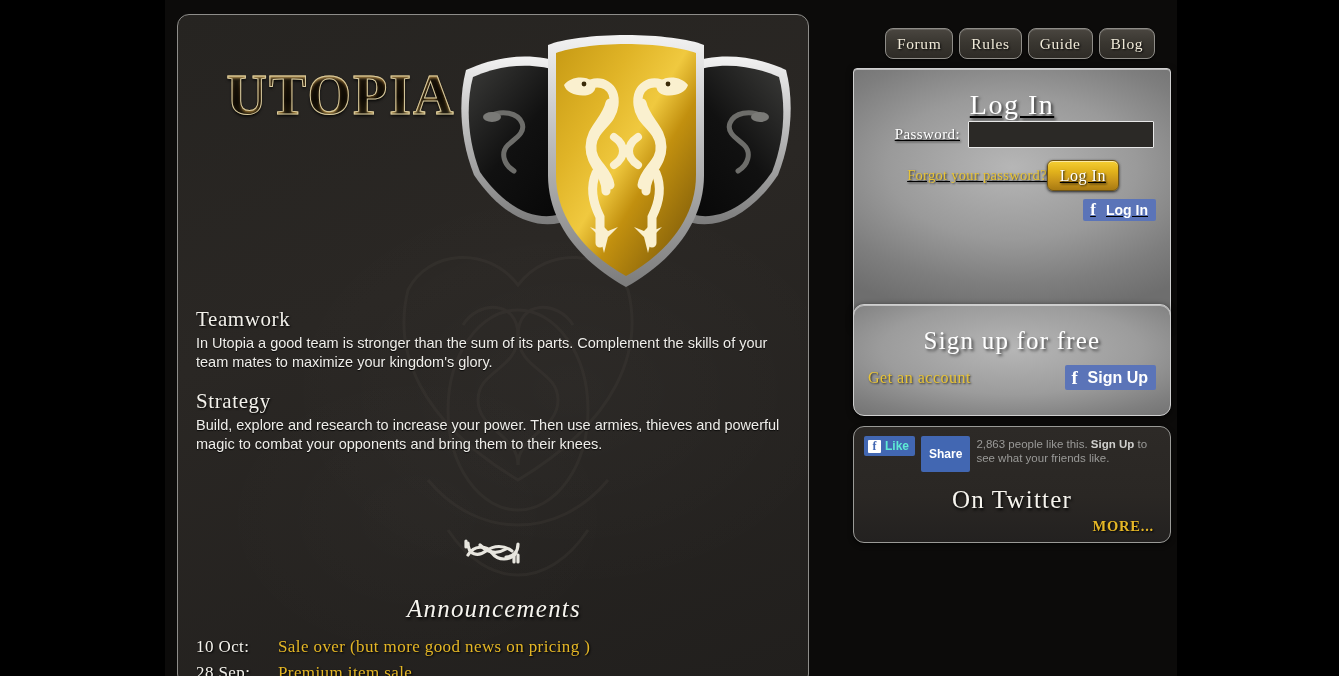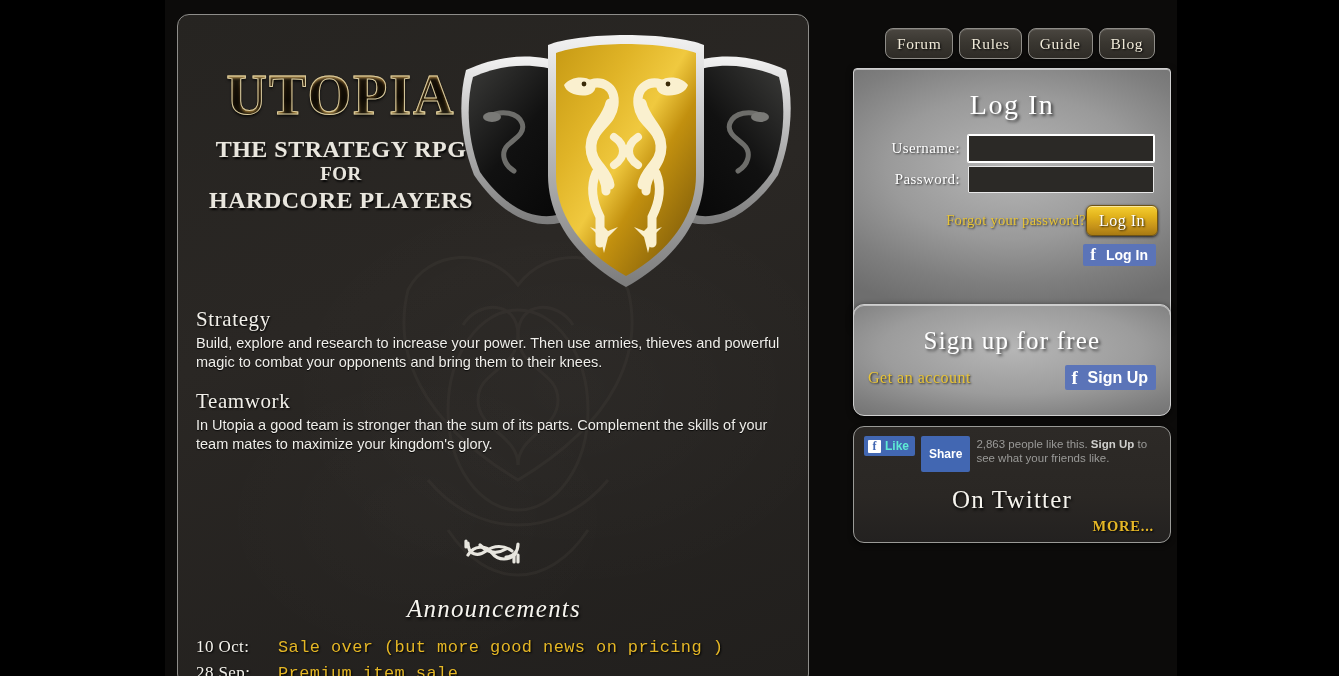--- a/index.html
+++ b/index.html
@@ -149,21 +149,20 @@
   .ann-date {
     color: #f4f2ec;
     display: inline-block;
     width: 82px;
     text-shadow: 1px 1px 2px #000;
   }
   .ann-text {
     color: #e5b726;
     text-shadow: 1px 1px 2px #000;
     cursor: pointer;
-    font-family: Liberation Mono, monospace;
   }
 
   
   .sidebar {
     position: absolute;
     left: 845px; top: 0px;
     width: 332px; height: 690px;
   }
 
   .nav-row {
@@ -191,20 +190,21 @@
   
   .login-panel {
     position: absolute;
     left: 8px; top: 68px;
     width: 318px; height: 260px;
     border: 1px solid #cfcfcf;
     border-radius: 4px;
     background:
       radial-gradient(ellipse 260px 150px at 50% 38%, #b6b6b6 0%, #9a9a9a 48%, #7e7e7e 78%, #6e6e6e 100%);
     box-shadow: inset 0 1px 0 rgba(255,255,255,0.5), 0 2px 6px rgba(0,0,0,0.7);
+    text-decoration: underline;
   }
   .login-title {
     text-align: center;
     margin-top: 20px;
     font-family: "Liberation Serif", serif;
     font-size: 28px;
     letter-spacing: 1.5px;
     color: #ffffff;
     text-shadow: 2px 2px 3px rgba(0,0,0,0.65);
   }
@@ -233,21 +233,21 @@
     color: #f0efe9;
     font-size: 14px;
     padding: 0 5px;
     font-family: "Liberation Sans", sans-serif;
   }
   .field-input.focused { border-color: #ffffff; box-shadow: 0 0 0 1px #fff; }
 
   .login-bottom {
     display: flex; align-items: center;
     padding: 8px 12px 0 14px;
-    justify-content: flex-end;
+    justify-content: center;
   }
   .forgot-link {
     font-family: "Liberation Serif", serif;
     font-size: 14.5px;
     letter-spacing: 0.3px;
     color: #e8c437;
     text-shadow: 1px 1px 2px rgba(0,0,0,0.75);
     cursor: pointer;
   }
   .gold-btn {
@@ -428,25 +428,20 @@
         <path d="M95 95 C 110 70, 150 70, 150 105 C 150 140, 110 140, 110 170 C 110 200, 150 205, 150 235"></path>
         <path d="M205 95 C 190 70, 150 70, 150 105 C 150 140, 190 140, 190 170 C 190 200, 150 205, 150 235"></path>
         <path d="M60 250 C 110 310, 190 310, 240 250"></path>
         <path d="M80 300 C 120 360, 180 360, 220 300"></path>
         <ellipse cx="150" cy="180" rx="70" ry="100"></ellipse>
       </g>
     </svg>
 
     <div class="brand-row">
       <div class="wordmark">UTOPIA</div>
-      <div class="tagline">
-        <span>THE STRATEGY RPG</span>
-        <span class="small">FOR</span>
-        <span>HARDCORE PLAYERS</span>
-      </div>
 
       <div class="shield-wrap">
         <svg viewBox="0 0 340 268" width="340" height="268">
           <defs>
             <linearGradient id="goldG" x1="0" y1="0" x2="1" y2="1">
               <stop offset="0%" stop-color="#c79a14"></stop>
               <stop offset="28%" stop-color="#e0b427"></stop>
               <stop offset="48%" stop-color="#f0c93f"></stop>
               <stop offset="62%" stop-color="#c2900f"></stop>
               <stop offset="100%" stop-color="#6e4f08"></stop>
@@ -507,26 +502,26 @@
           <g fill="none" stroke="#faf0cf" stroke-width="8" stroke-linecap="round">
             <path d="M158 112 C 170 120, 170 132, 158 140"></path>
             <path d="M182 112 C 170 120, 170 132, 182 140"></path>
           </g>
         </svg>
       </div>
     </div>
 
     <div class="features">
       <div class="feature">
+        <h2>Teamwork</h2>
+        <p>In Utopia a good team is stronger than the sum of its parts. Complement the skills of your team mates to maximize your kingdom's glory.</p>
+      </div>
+      <div class="feature">
         <h2>Strategy</h2>
         <p>Build, explore and research to increase your power. Then use armies, thieves and powerful magic to combat your opponents and bring them to their knees.</p>
-      </div>
-      <div class="feature">
-        <h2>Teamwork</h2>
-        <p>In Utopia a good team is stronger than the sum of its parts. Complement the skills of your team mates to maximize your kingdom's glory.</p>
       </div>
     </div>
 
     <div class="knot-divider">
       <svg width="68" height="30" viewBox="0 0 68 30">
         <g fill="none" stroke="#e8e6df" stroke-width="3.2" stroke-linecap="round">
           <path d="M8 8 C 8 20, 18 22, 26 16 C 34 10, 44 10, 52 16"></path>
           <path d="M8 20 C 14 10, 26 10, 32 18 C 38 26, 50 26, 56 18"></path>
           <path d="M20 10 C 28 18, 36 20, 46 14"></path>
           <path d="M46 22 C 54 22, 58 16, 58 9"></path>
@@ -553,24 +548,20 @@
     <div class="nav-row">
       <div class="nav-btn">Forum</div>
       <div class="nav-btn">Rules</div>
       <div class="nav-btn">Guide</div>
       <div class="nav-btn">Blog</div>
     </div>
 
     <div class="login-panel">
       <div class="login-title">Log In</div>
 
-      <div class="field-row first">
-        <div class="field-label">Username:</div>
-        <input class="field-input focused" type="text" value="" style="">
-      </div>
 
       <div class="field-row">
         <div class="field-label">Password:</div>
         <input class="field-input" type="password" value="" style="">
       </div>
 
       <div class="login-bottom">
         <span class="forgot-link">Forgot your password?</span>
         <span class="gold-btn">Log In</span>
       </div>

